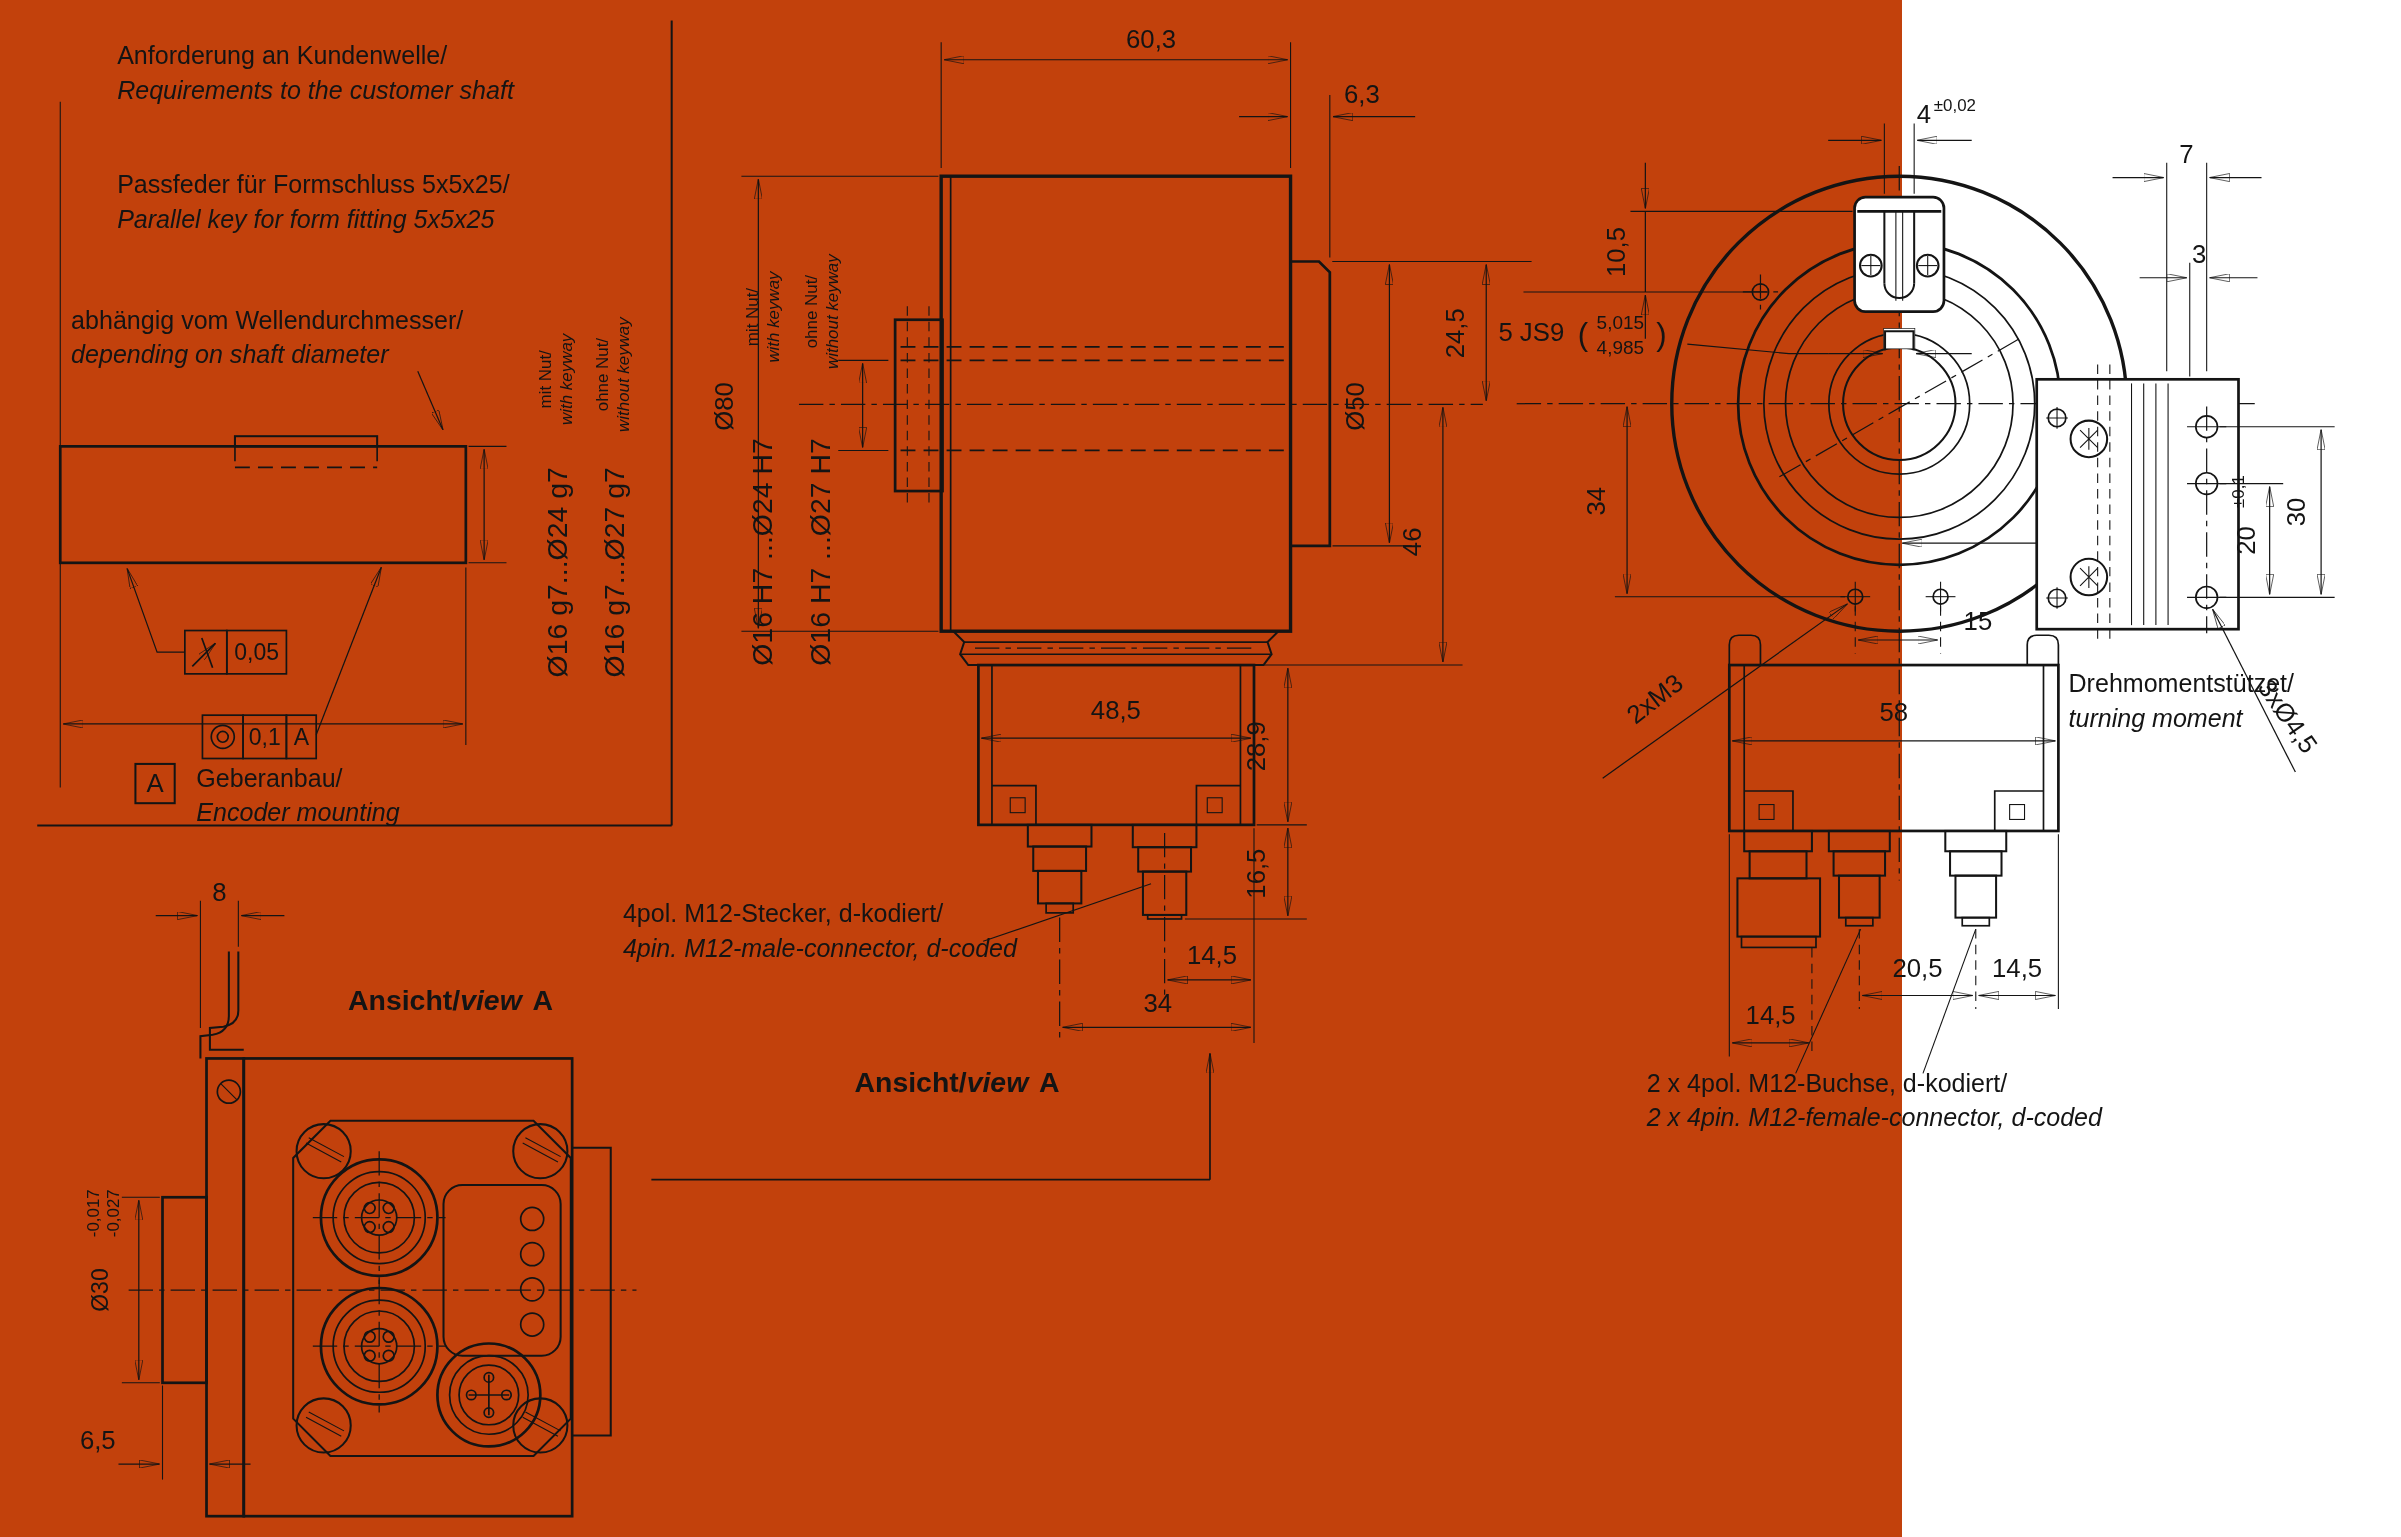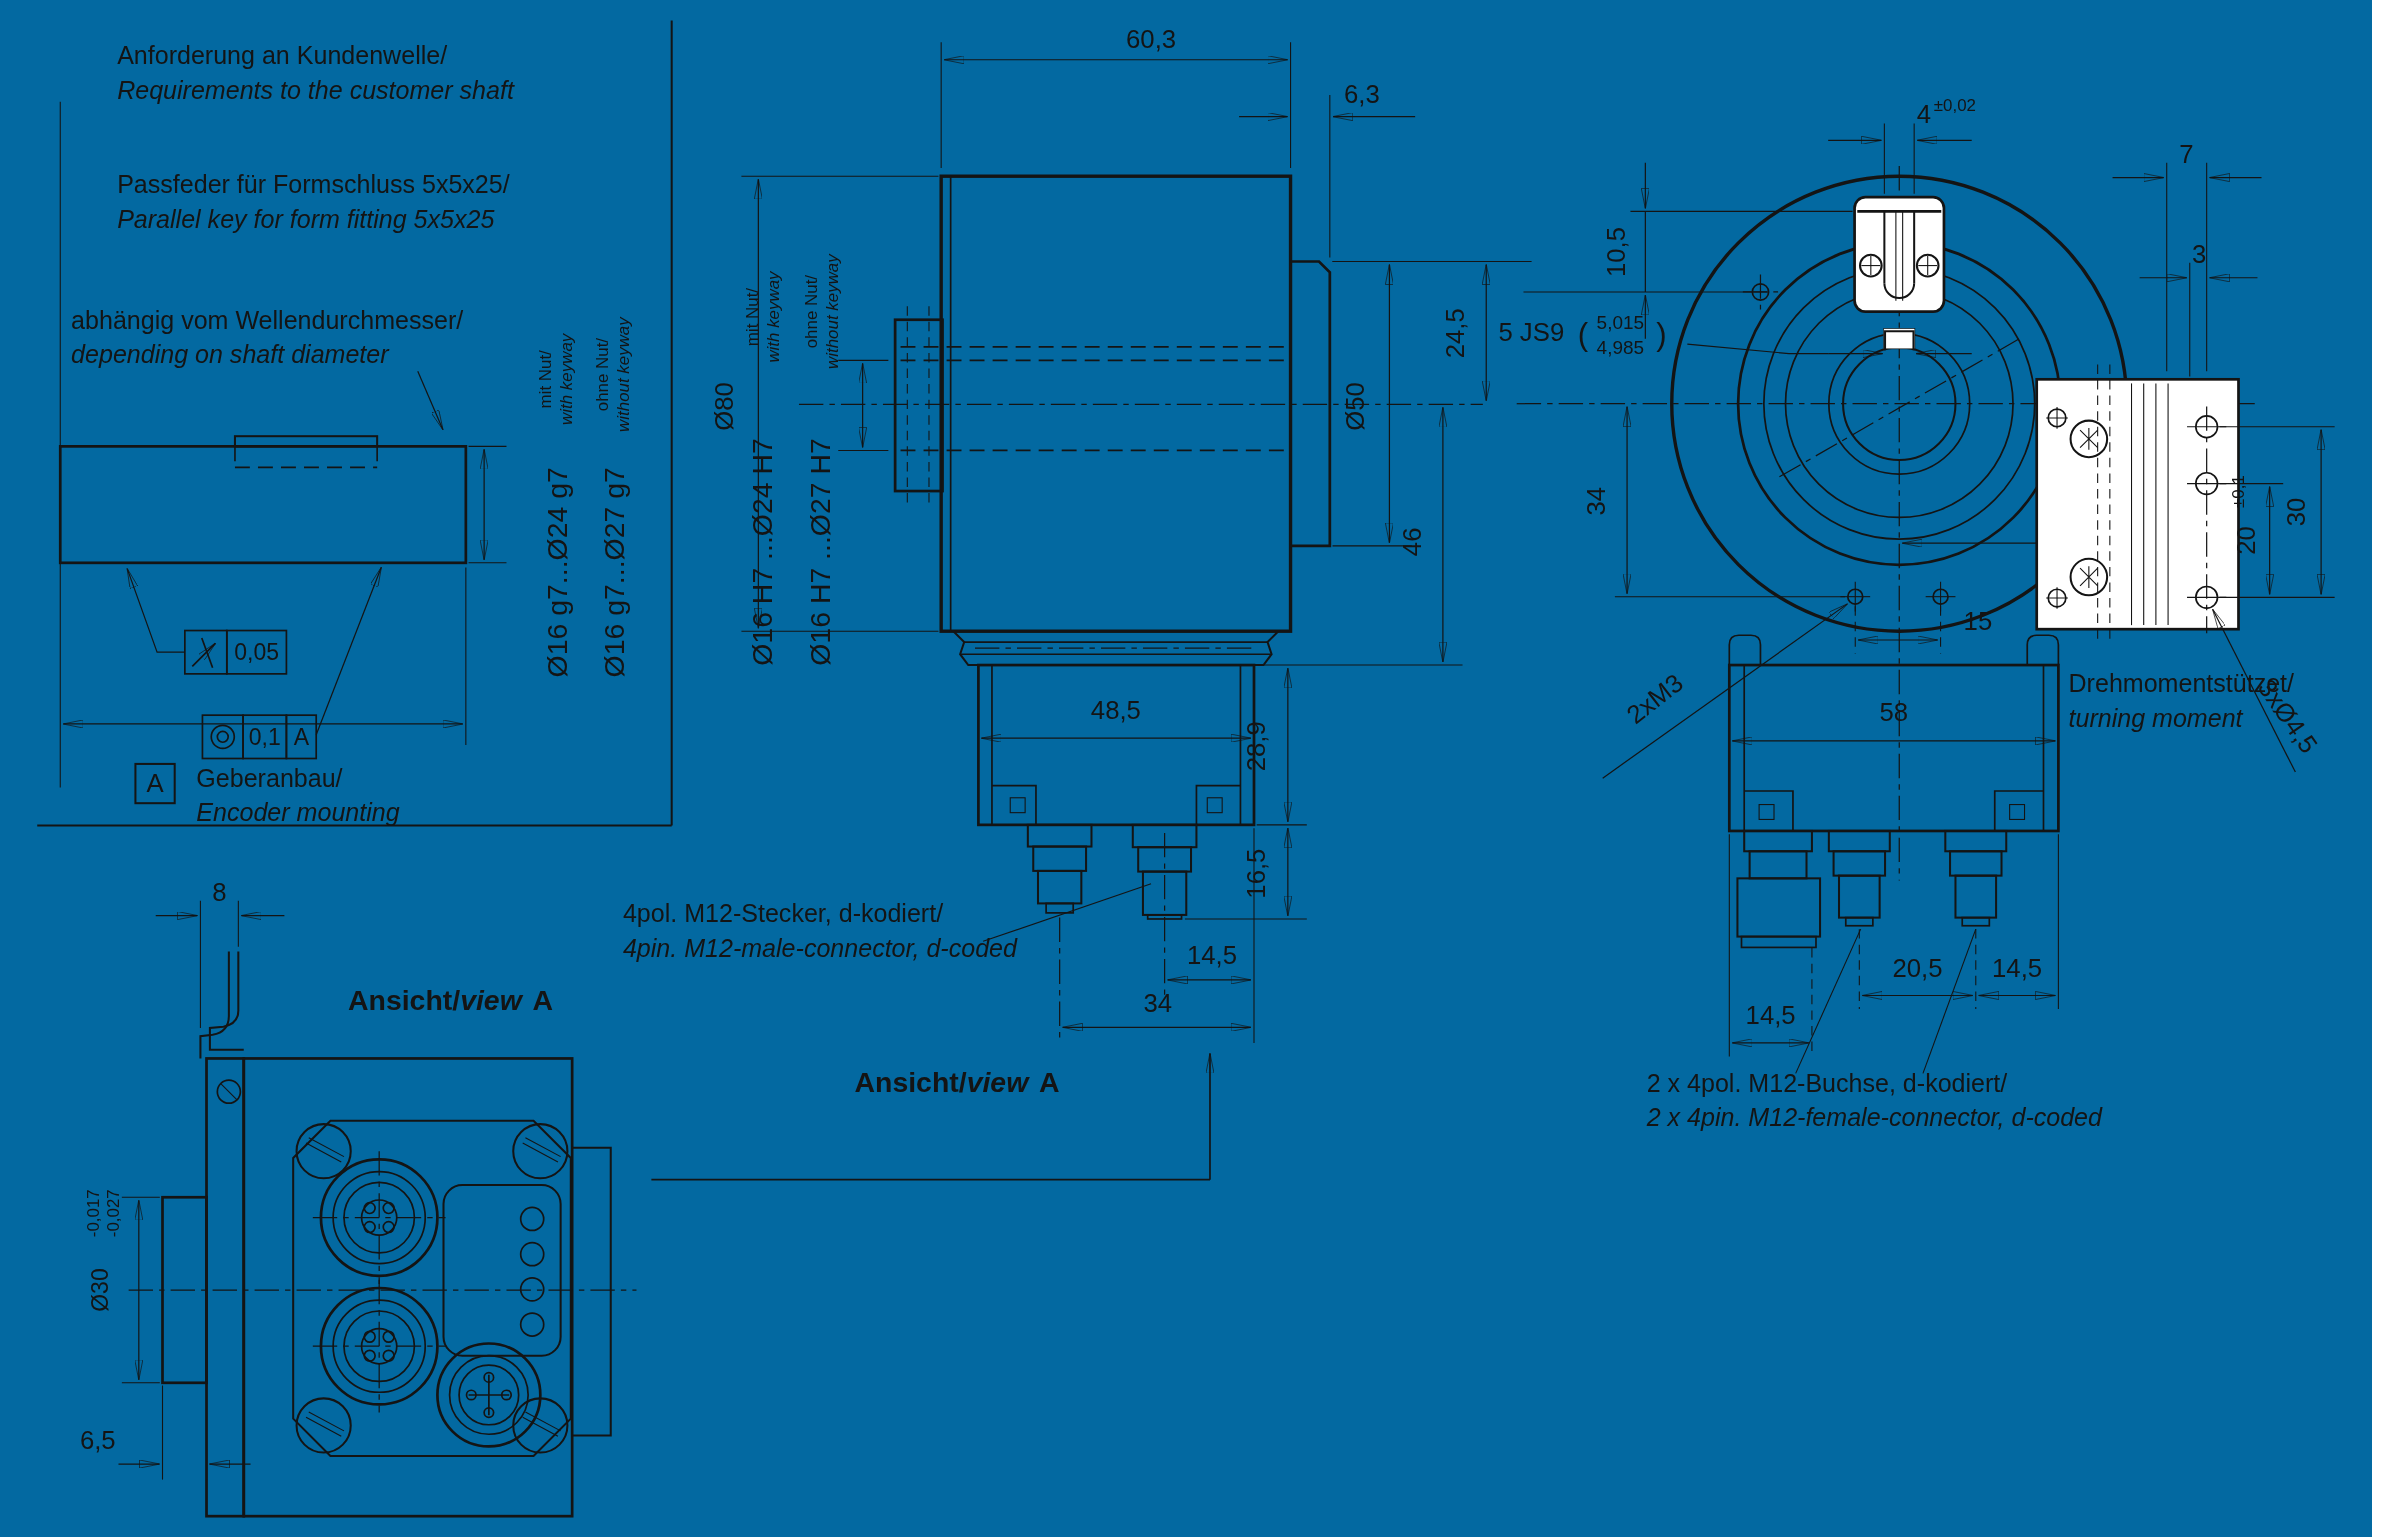--- a/index.html
+++ b/index.html
@@ -1,16 +1,16 @@
 <!DOCTYPE html>
 <html style="font-size:10.8px"><head>
 <meta charset="utf-8">
 <style>
   html,body{margin:0;padding:0;background:#fff;}
-  #stage{position:relative;width:2372px;height:1538px;background:#0369a1;}
+  #stage{position:relative;width:1902px;height:1538px;background:#c2410c;}
   svg{position:absolute;left:0;top:0;}
   line,path,rect,circle,polyline,ellipse{stroke:#141414;fill:none;stroke-linecap:butt;stroke-linejoin:miter;}
   .w5{stroke-width:5px}.w4{stroke-width:4px}.w3{stroke-width:3px}.w25{stroke-width:2.5px}
   .w15{stroke-width:1.6px}.diml{stroke-width:1.8px}
   .cl{stroke-dasharray:36 9 8 9;stroke-width:1.8px}
   .dash{stroke-dasharray:22 12;stroke-width:2.4px}
   .dashf{stroke-dasharray:14 9;stroke-width:1.6px}
   .wf{fill:#fff}
   text{fill:#141414;font-family:"Liberation Sans",sans-serif;}
   .t25{font-size:25px}.t28{font-size:28px}.t34{font-size:34px}

